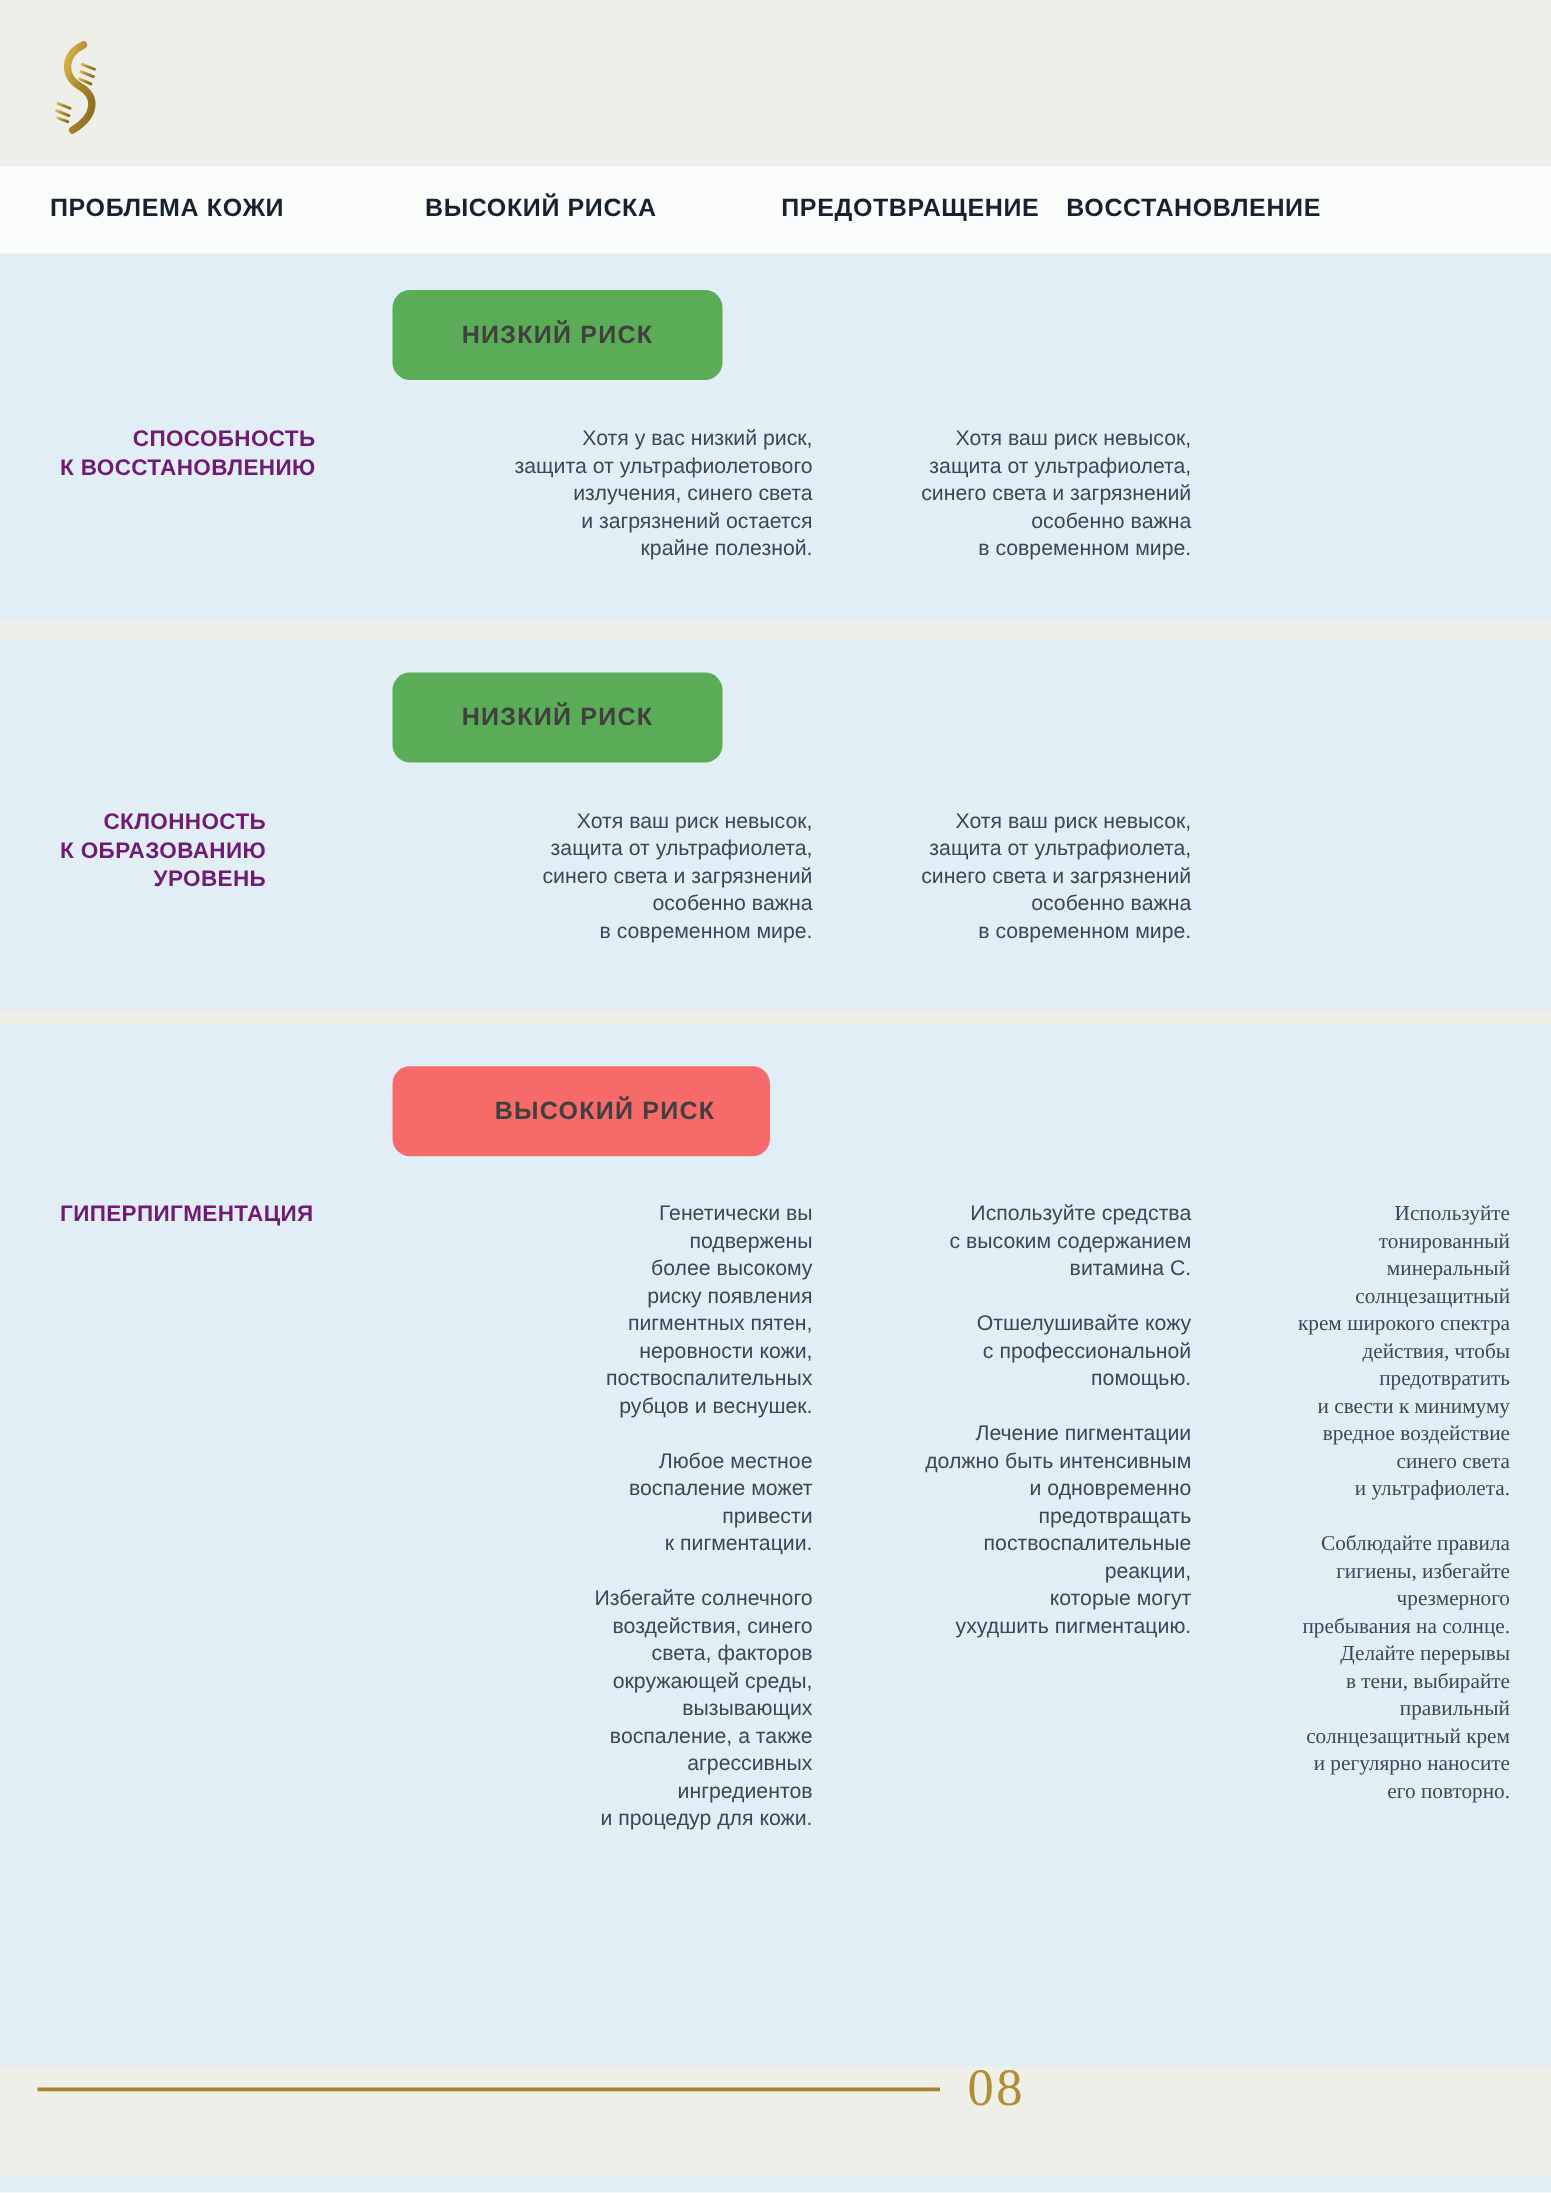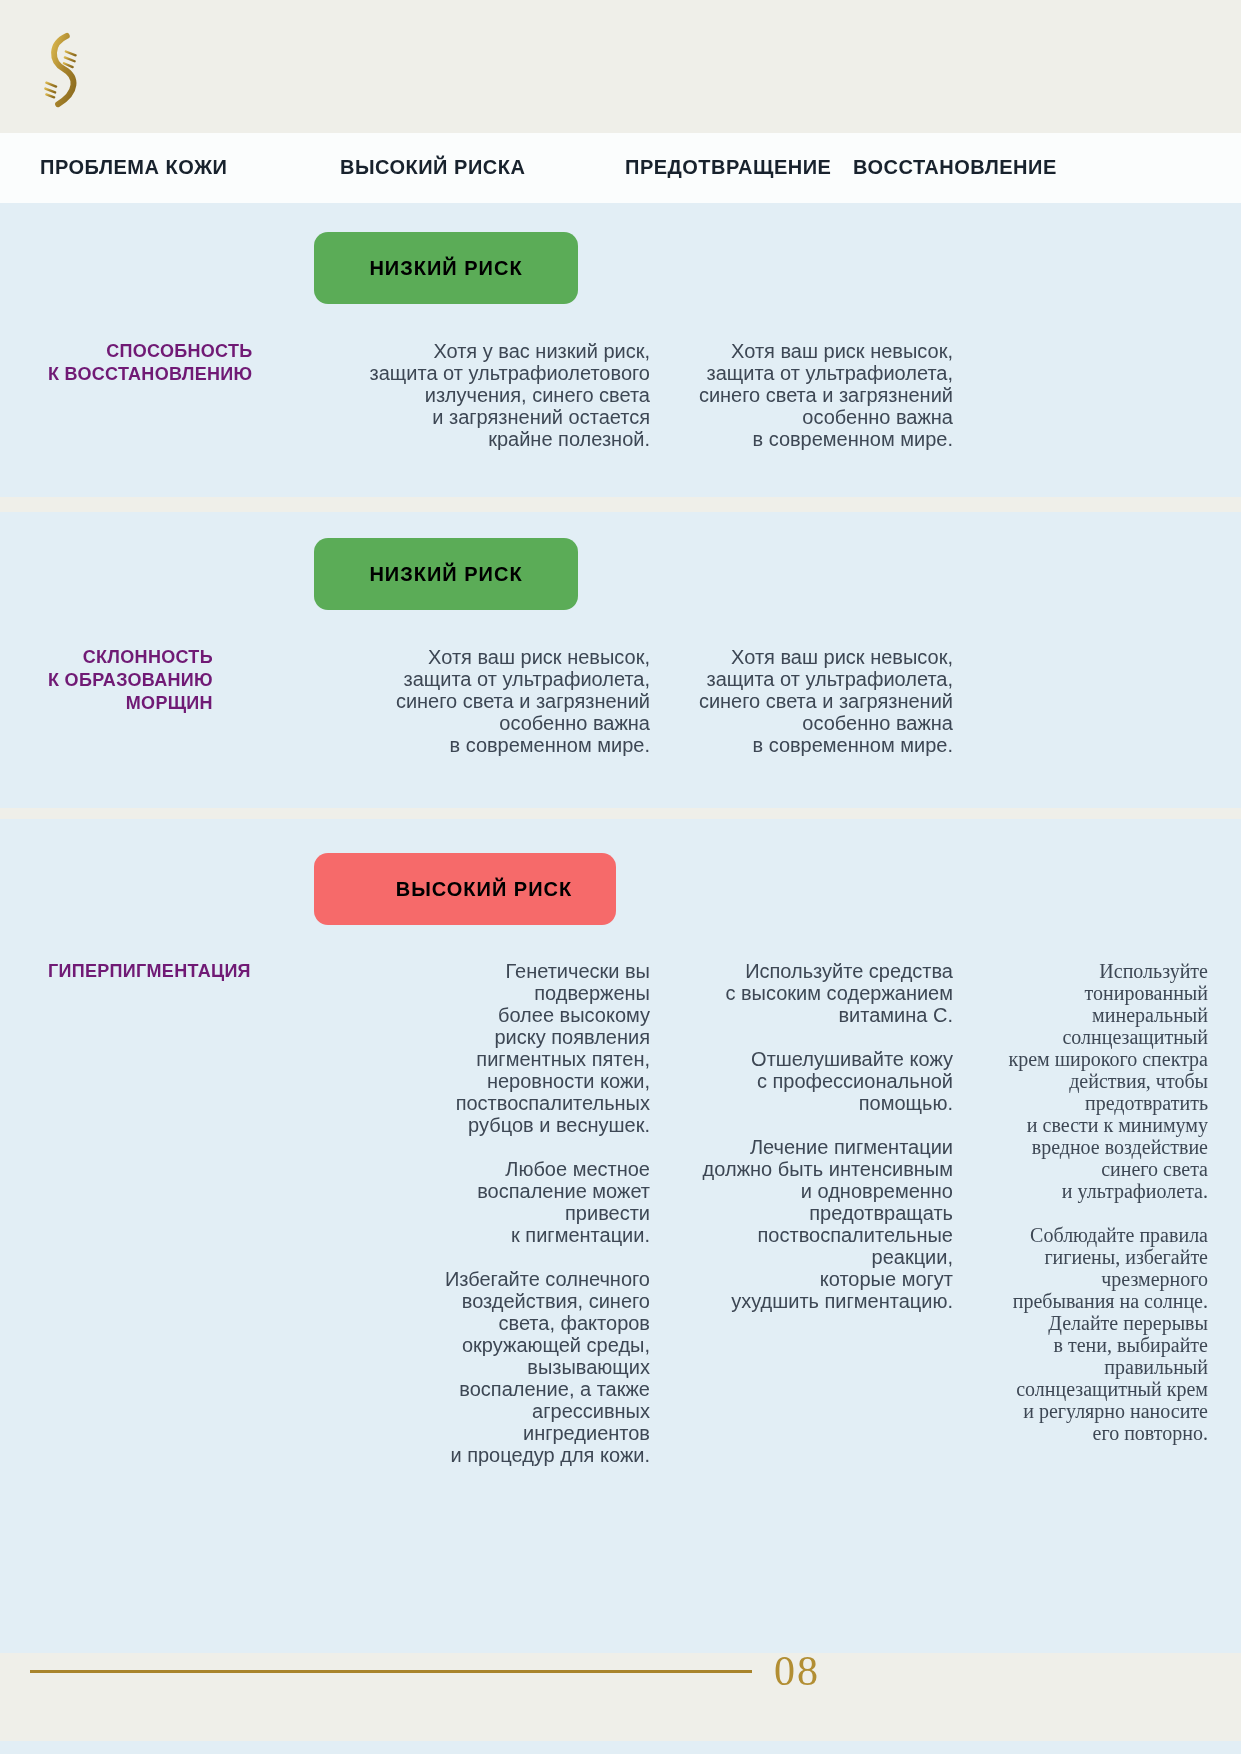--- a/index.html
+++ b/index.html
@@ -25,34 +25,34 @@
     position:absolute;left:0;width:1241px;
     background:#E2EEF5;
   }
   .sec1{top:203px;height:294px;}
   .sec2{top:512px;height:296px;}
   .sec3{top:819px;height:834px;}
   .badge{
     position:absolute;left:314px;width:264px;height:72px;
     border-radius:14px;
     display:flex;align-items:center;justify-content:center;
-    color:#000000;font-size:20px;font-weight:bold;letter-spacing:1px;
+    color:#404040;font-size:20px;font-weight:bold;letter-spacing:1px;
     white-space:nowrap;
   }
   .badge.low{background:#5BAC57;}
   .badge.high{background:#F66A6A;padding-left:38px;}
   .row-label{
     position:absolute;left:48px;
     font-size:18px;font-weight:bold;color:#701a75;
     line-height:23px;letter-spacing:.3px;
     white-space:pre-line;
   }
   .cell{
     position:absolute;
-    font-size:20px;line-height:22px;color:#3D4754;
+    font-size:17px;line-height:22px;color:#3D4754;
     white-space:pre-line;
   }
   .cell.c2{left:320px;width:330px;}
   .cell.c3{left:643px;width:310px;}
   .cell.c4{left:928px;width:280px;font-family:Liberation Serif, serif;}
   .logo{position:absolute;left:40px;top:32px;width:40px;height:78px;}
   .footer-line{
     position:absolute;left:30px;top:1670px;width:722px;height:3px;
     background:#A8842C;
   }
@@ -115,21 +115,21 @@
 в современном мире.</div>
     <div class="cell c4" style="top:137px"></div>
   </div>
 
   <div class="section sec2">
     <div class="badge low" style="top:26px">
       <span>НИЗКИЙ РИСК</span>
     </div>
     <div class="row-label" style="top:134px">СКЛОННОСТЬ
 К ОБРАЗОВАНИЮ
-МОРЩИН</div>
+УРОВЕНЬ</div>
     <div class="cell c2" style="top:134px">Хотя ваш риск невысок,
 защита от ультрафиолета,
 синего света и загрязнений
 особенно важна
 в современном мире.</div>
     <div class="cell c3" style="top:134px">Хотя ваш риск невысок,
 защита от ультрафиолета,
 синего света и загрязнений
 особенно важна
 в современном мире.</div>

